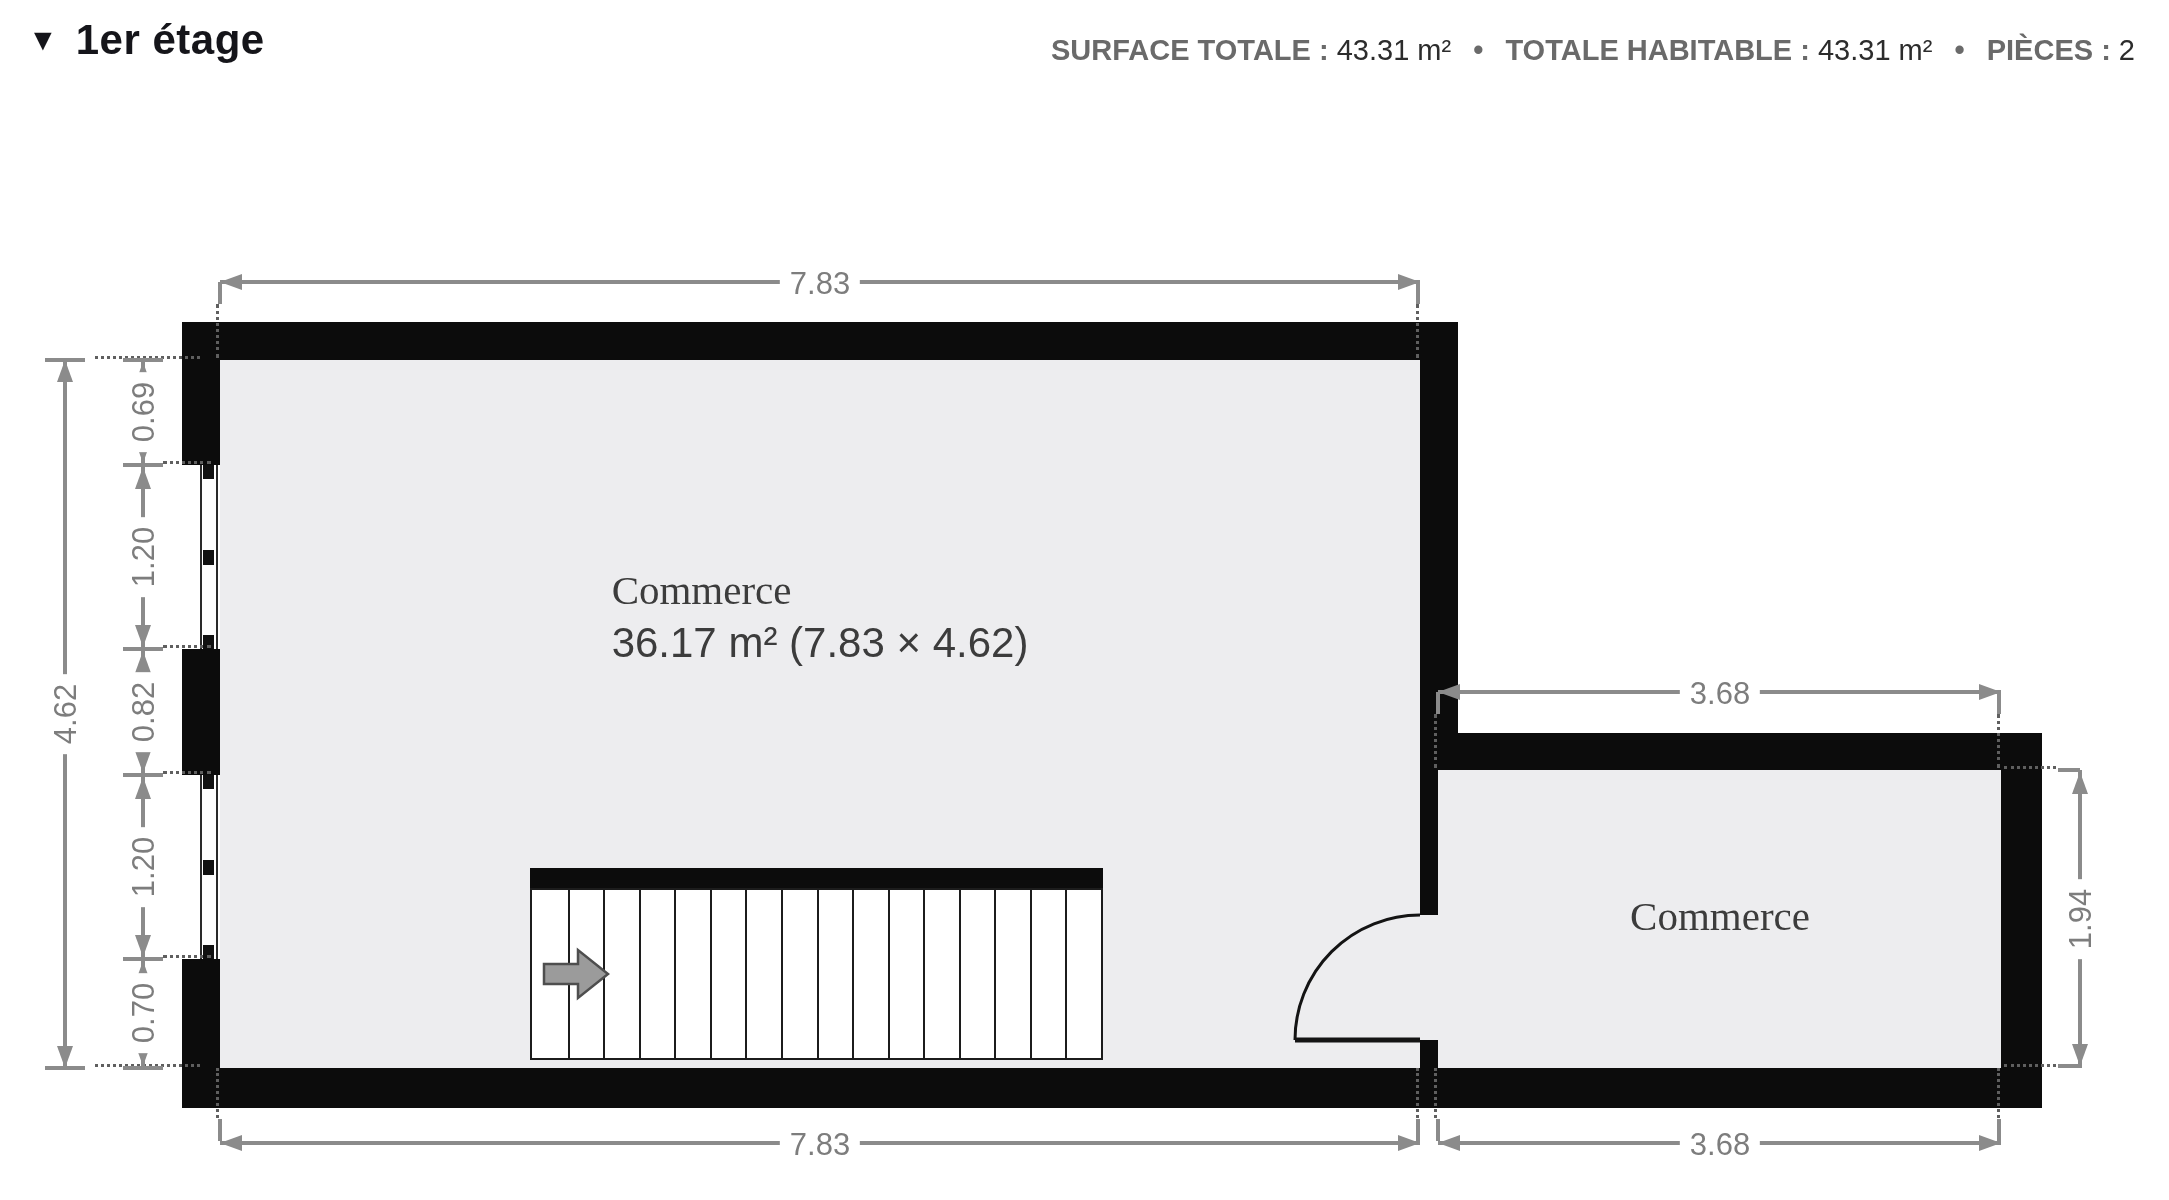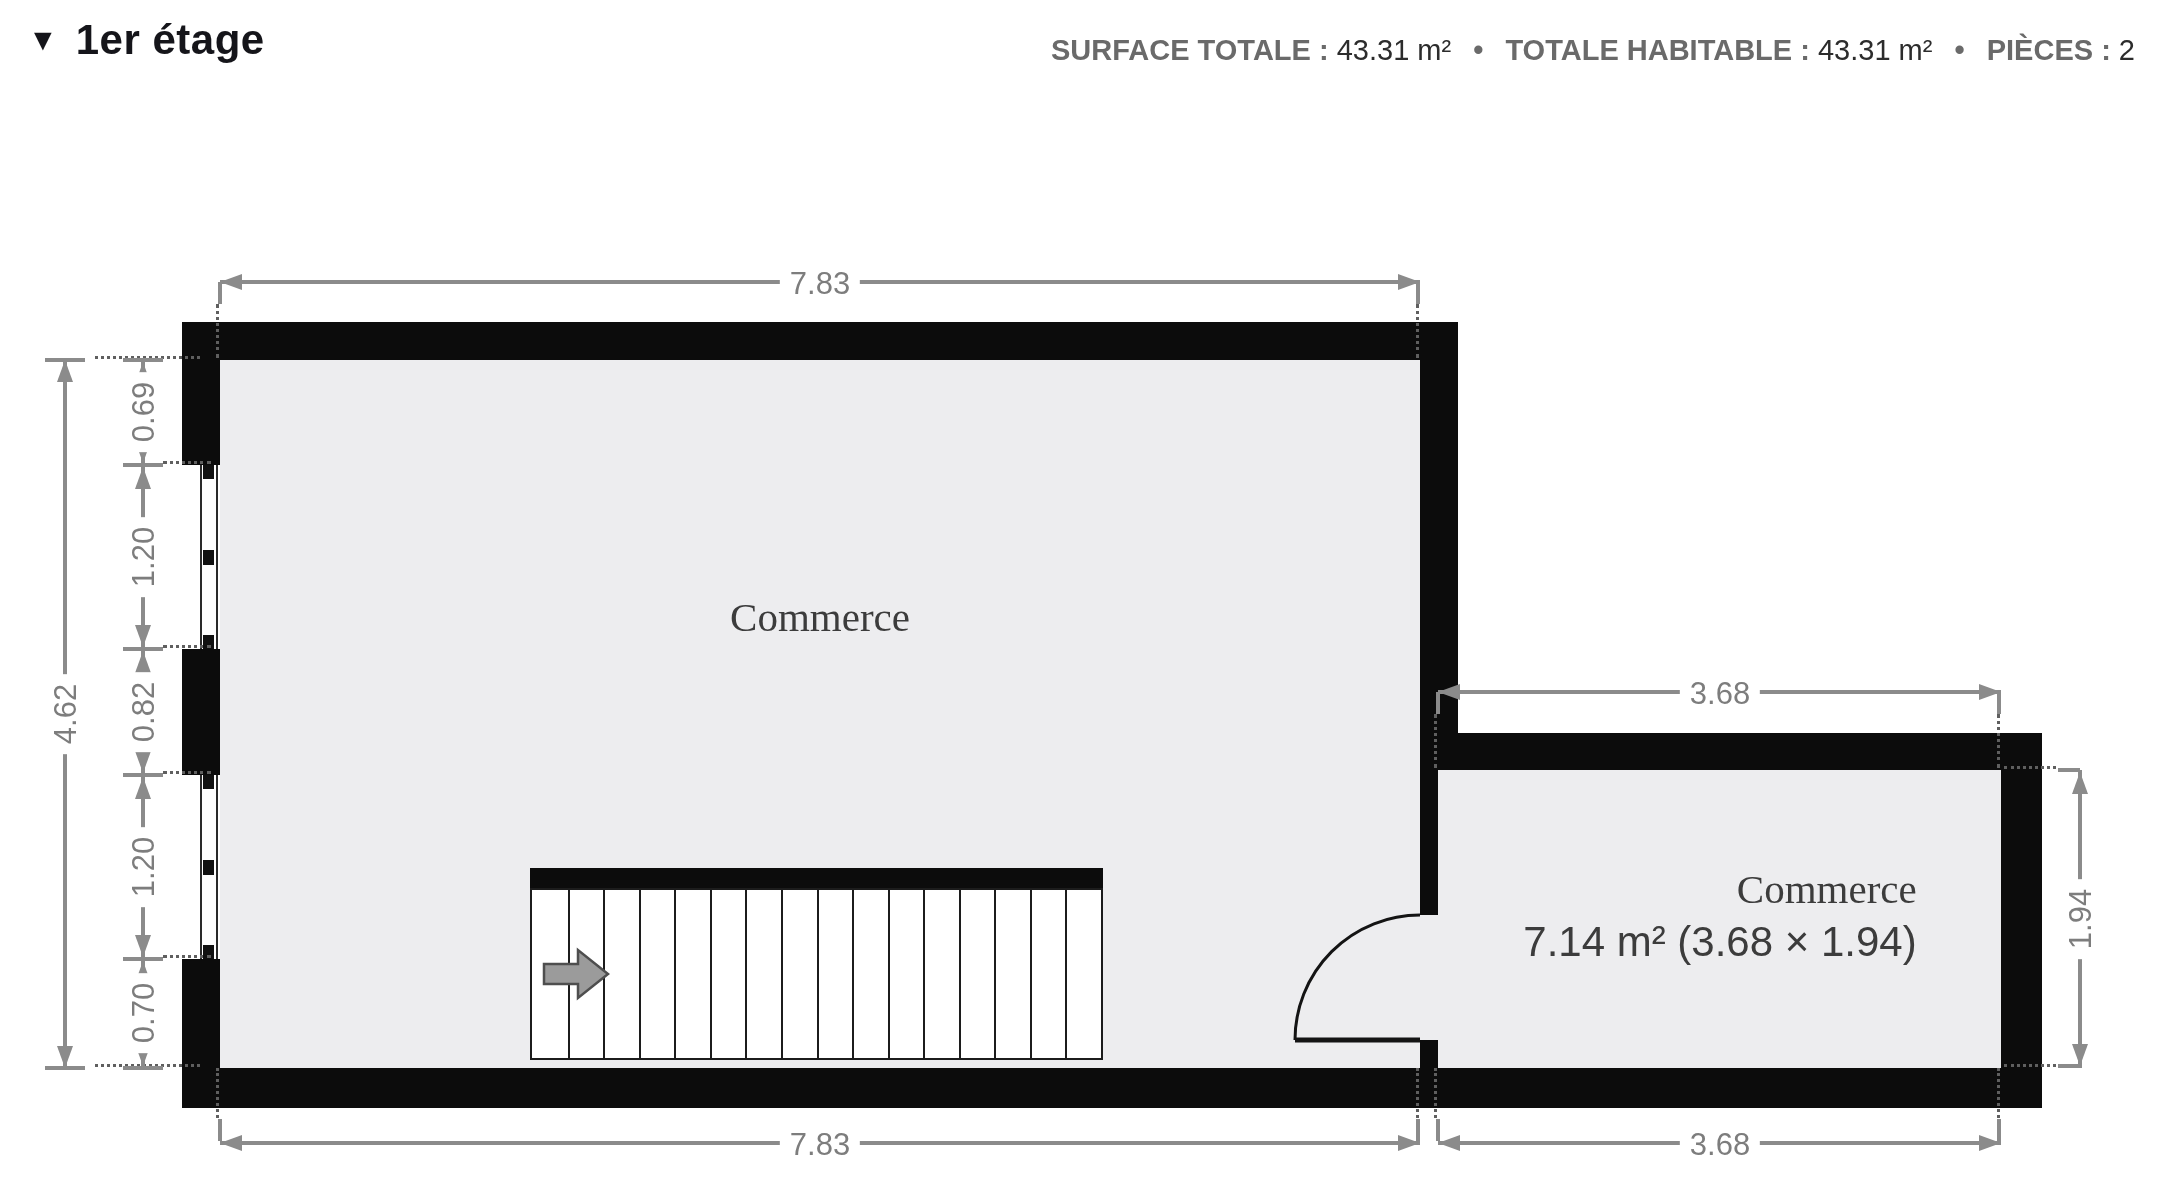--- a/index.html
+++ b/index.html
@@ -20,21 +20,21 @@
   .dotv{position:absolute;width:0;border-left:3px dotted #5f5f5f;}
   .arr{position:absolute;width:0;height:0;border-style:solid;border-color:transparent;}
   .a-l{border-width:8px 22px 8px 0;border-right-color:#8b8b8b;}
   .a-r{border-width:8px 0 8px 22px;border-left-color:#8b8b8b;}
   .a-u{border-width:0 8px 22px 8px;border-bottom-color:#8b8b8b;}
   .a-d{border-width:22px 8px 0 8px;border-top-color:#8b8b8b;}
   .dlabel{position:absolute;color:#7d7d7d;font-size:31px;line-height:1;background:#fff;
           padding:4px 10px;transform:translate(-50%,-50%);white-space:nowrap;}
   .dlabel.v{transform:translate(-50%,-50%) rotate(-90deg);}
   
-  .roomlabel{position:absolute;transform:translate(-50%,-50%);text-align:right;color:#3c3c3c;}
+  .roomlabel{position:absolute;transform:translate(-50%,-50%);text-align:left;color:#3c3c3c;}
   .rname{font-family:"Liberation Serif","DejaVu Serif",serif;font-size:41px;line-height:1.1;}
   .rarea{font-family:"Liberation Sans",sans-serif;font-size:42px;line-height:1.15;margin-top:6px;}
   
   .titlerow{position:absolute;left:28px;top:16px;display:flex;align-items:center;gap:18px;color:#15151a;}
   .tri{font-size:30px;line-height:1;}
   .ftitle{font-size:42px;font-weight:700;letter-spacing:0.5px;}
   .stats{position:absolute;right:34px;top:34px;font-size:29px;white-space:nowrap;}
   .stats .lbl{color:#6a6a6a;font-weight:700;}
   .stats .val{color:#2c2c2c;font-weight:400;margin-top:48px;}
   .stats .sep{color:#6a6a6a;font-weight:700;margin:0 14px;}
@@ -201,19 +201,19 @@
   <div class="doth" style="left:163px;top:771px;width:48px;"></div>
   <div class="doth" style="left:163px;top:955px;width:48px;"></div>
   <div class="dlabel v" style="left:143px;top:412px;">0.69</div>
   <div class="dlabel v" style="left:143px;top:557px;">1.20</div>
   <div class="dlabel v" style="left:143px;top:712px;">0.82</div>
   <div class="dlabel v" style="left:143px;top:867px;">1.20</div>
   <div class="dlabel v" style="left:143px;top:1013px;">0.70</div>
 
   <div class="roomlabel" style="left:820px;top:618px;">
     <div class="rname">Commerce</div>
+    <div class="rarea">36.17 m² (7.83 × 4.62)</div>
   </div>
   <div class="roomlabel" style="left:1720px;top:917px;">
     <div class="rname">Commerce</div>
-    <div class="rarea">7.14 m² (3.68 × 1.94)</div>
   </div>
 
 </div>
 
 </body></html>

